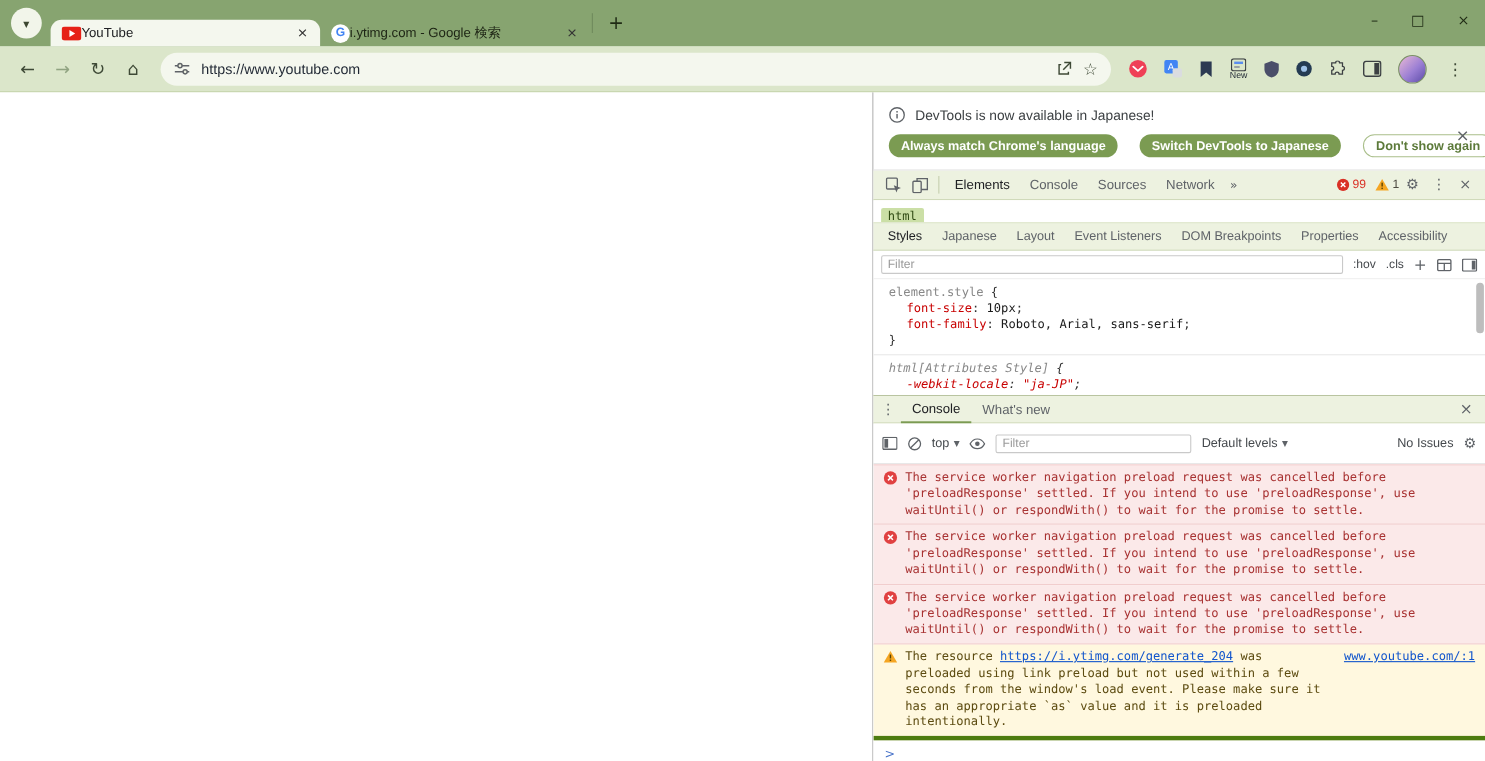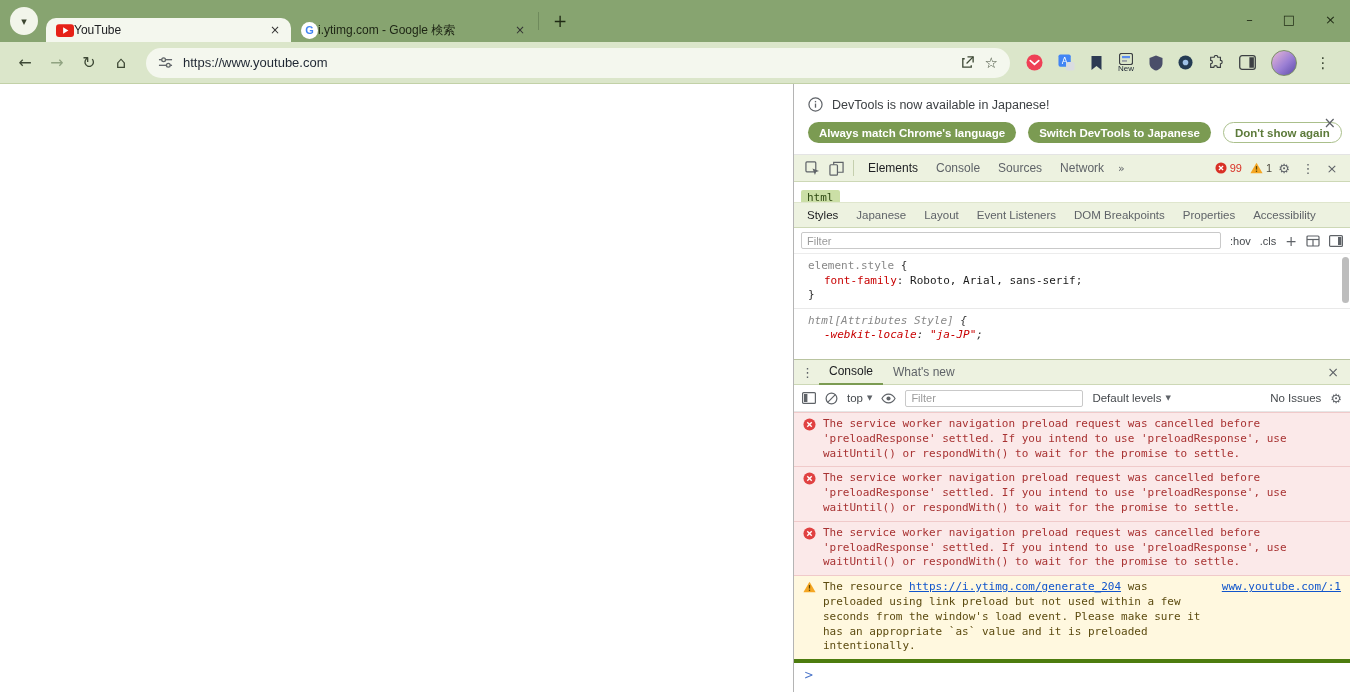--- a/index.html
+++ b/index.html
@@ -37,21 +37,21 @@
   .kebab-btn { font-size:15px; color:#3e4936; width:22px; text-align:center; cursor:pointer; }
 
   
   .content { flex:1; display:flex; min-height:0; }
   .page { flex:1; background:#fff; }
   .devtools { width:557px; flex:none; border-left:1px solid #b4b4b4; display:flex; flex-direction:column; background:#fff; }
 
   
   .banner { position:relative; padding:13px 14px 11px 14px; border-bottom:1px solid #e4e4e4; }
   .banner-row1 { display:flex; gap:9px; align-items:center; font-size:12.5px; color:#3c4043; }
-  .banner-btns { display:flex; gap:12px; margin-top:10px; }
+  .banner-btns { display:flex; gap:20px; margin-top:10px; }
   .pill { height:21px; border-radius:11px; font-size:11.5px; font-weight:bold; padding:0 11px; display:flex; align-items:center; cursor:pointer; white-space:nowrap; }
   .pill.primary { background:#7B9B52; color:#fff; }
   .pill.outline { background:#fff; color:#5c7a3a; border:1px solid #aabf8b; }
   .banner-close { position:absolute; right:14px; top:30px; color:#5f6368; font-size:15px; cursor:pointer; }
 
   
   .dt-toolbar { height:27px; background:#EDF2E0; border-bottom:1px solid #cdd8b6; display:flex; align-items:center; padding:0 6px; font-size:12px; color:#5f6368; flex:none; }
   .dt-iconbtn { width:24px; display:flex; align-items:center; justify-content:center; cursor:pointer; }
   .dt-sep { width:1px; height:16px; background:#c5cfae; margin:0 5px; }
   .dt-tab { padding:0 9px; line-height:27px; cursor:pointer; white-space:nowrap; }
@@ -93,21 +93,21 @@
   .v-scrollbar { position:absolute; right:1px; top:3px; width:7px; height:98px; }
   .v-thumb { width:7px; height:46px; background:#bdbdbd; border-radius:4px; cursor:pointer; }
 
   
   .drawer-header { height:26px; background:#EDF2E0; border-top:1px solid #b9c4a0; border-bottom:1px solid #cdd8b6; display:flex; align-items:center; font-size:12px; color:#5f6368; padding:0 7px; flex:none; }
   .drawer-kebab { width:18px; font-size:13px; cursor:pointer; }
   .drawer-tab { padding:0 10px; line-height:24px; cursor:pointer; white-space:nowrap; }
   .drawer-tab.selected { color:#202124; border-bottom:2px solid #7B9B52; }
   .drawer-close { margin-left:auto; font-size:14px; color:#5f6368; cursor:pointer; width:20px; text-align:center; }
 
-  .console-toolbar { height:27px; display:flex; align-items:center; gap:9px; padding:0 8px; border-bottom:1px solid #e6e6e6; font-size:11.5px; color:#45494d; background:#fff; flex:none; }
+  .console-toolbar { height:37px; display:flex; align-items:center; gap:9px; padding:0 8px; border-bottom:1px solid #e6e6e6; font-size:11.5px; color:#45494d; background:#fff; flex:none; }
   .ct-icon { display:flex; align-items:center; cursor:pointer; color:#5f6368; }
   .dd { display:flex; align-items:center; gap:4px; cursor:pointer; white-space:nowrap; }
   .dd .car { font-size:7px; color:#5f6368; }
   .console-filter { width:178px; }
   .no-issues { margin-left:auto; white-space:nowrap; cursor:pointer; }
 
   
   .console-area { flex:1; overflow:hidden; display:flex; flex-direction:column; background:#fff; }
   .msg { display:flex; gap:7px; padding:4px 9px 5px 9px; font-family:"DejaVu Sans Mono", monospace; font-size:11px; line-height:14.8px; }
   .msg.error { background:#FBE9E9; border-bottom:1px solid #F0CACA; color:#A83232; }
@@ -326,20 +326,21 @@
           <svg width="14" height="12" viewBox="0 0 14 12">
               <rect x="0.6" y="0.6" width="12.8" height="10.8" rx="1" fill="none" stroke="#5f6368" stroke-width="1.2"></rect>
               <rect x="9" y="2" width="3.4" height="8" fill="#5f6368"></rect>
             </svg>
         </span>
       </div>
 
       <div class="styles-content">
         <div class="rule">
           <div class="css-line"><span class="sel">element.style</span><span class="punc"> {</span></div>
+          <div class="css-line decl"><span class="prop">font-size</span><span class="punc">: </span><span class="val">10px</span><span class="punc">;</span></div>
           <div class="css-line decl"><span class="prop">font-family</span><span class="punc">: </span><span class="val">Roboto, Arial, sans-serif</span><span class="punc">;</span></div>
           <div class="css-line"><span class="punc">}</span></div>
         </div>
         <div class="rule-sep"></div>
         <div class="rule italic">
           <div class="css-line"><span class="sel">html[Attributes Style]</span><span class="punc"> {</span></div>
           <div class="css-line decl"><span class="prop">-webkit-locale</span><span class="punc">: </span><span class="val-str">"ja-JP"</span><span class="punc">;</span></div>
         </div>
 
         <div class="v-scrollbar">

